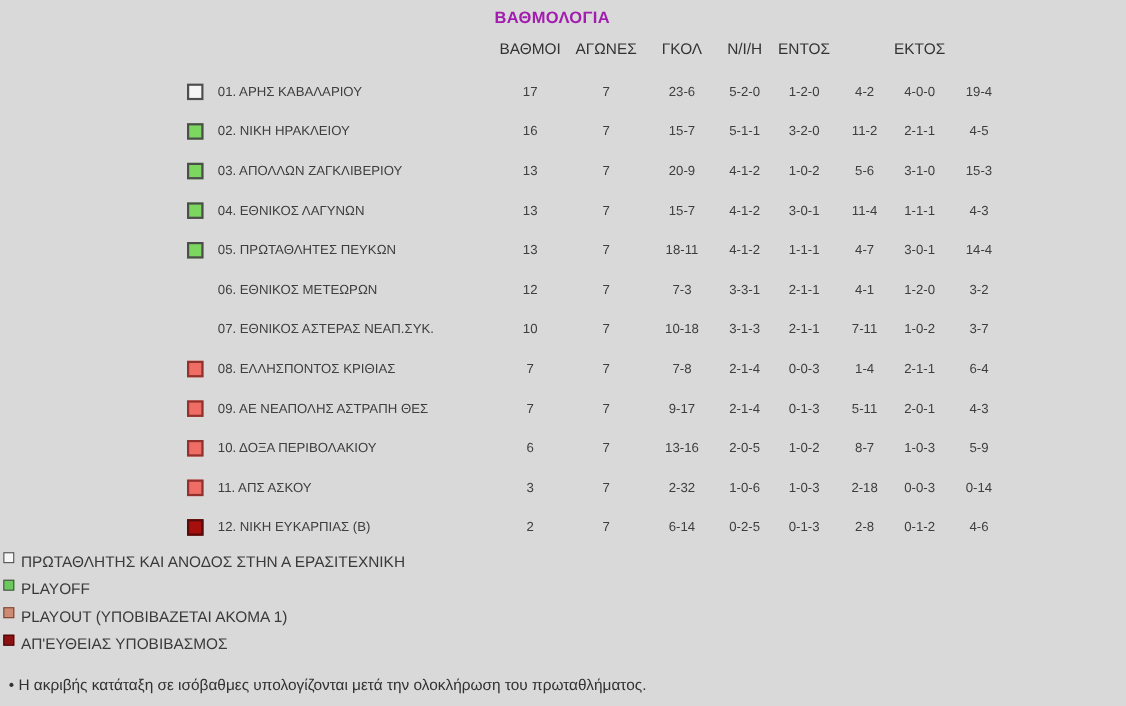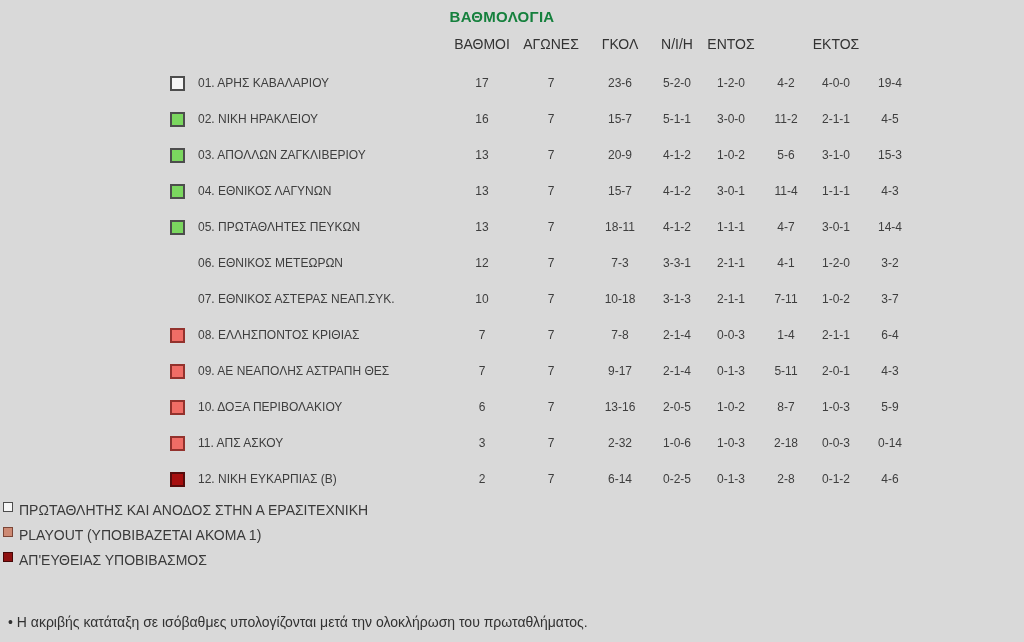--- a/index.html
+++ b/index.html
@@ -6,21 +6,21 @@
   html,body { width:1024px; height:642px; }
   body {
     background:#d9d9d9;
     font-family:"Liberation Sans", sans-serif;
     color:#3e3e3e;
     position:relative;
     overflow:hidden;
   }
   .page-title {
     position:absolute; top:8px; left:0; width:1004px;
-    text-align:center; font-weight:bold; font-size:15px; color:#15803d;
+    text-align:center; font-weight:bold; font-size:15px; color:#a21caf;
     letter-spacing:0.3px;
   }
   .standings { position:absolute; top:36px; left:170px; width:748px; }
   .grid-row {
     display:grid;
     grid-template-columns:28px 250px 68px 70px 68px 46px 62px 48px 52px 56px;
     align-items:center;
   }
   .header-row { height:29px; align-items:start; font-size:14px; color:#333; }
   .hcell { text-align:center; white-space:nowrap; }
@@ -90,21 +90,21 @@
 
   <div class="grid-row team-row">
     <div class="badge-cell">
         <span class="badge" data-badge="playoff"></span>
       </div>
     <div class="name-cell">02. ΝΙΚΗ ΗΡΑΚΛΕΙΟΥ</div>
     <div class="cell">16</div>
     <div class="cell">7</div>
     <div class="cell">15-7</div>
     <div class="cell">5-1-1</div>
-    <div class="cell">3-0-0</div>
+    <div class="cell">3-2-0</div>
     <div class="cell">11-2</div>
     <div class="cell">2-1-1</div>
     <div class="cell">4-5</div>
   </div>
 
   <div class="grid-row team-row">
     <div class="badge-cell">
         <span class="badge" data-badge="playoff"></span>
       </div>
     <div class="name-cell">03. ΑΠΟΛΛΩΝ ΖΑΓΚΛΙΒΕΡΙΟΥ</div>
@@ -253,20 +253,24 @@
     <div class="cell">4-6</div>
   </div>
 </div>
 
 <div class="legend">
   <div class="legend-item">
     <span class="legend-swatch" data-type="champion"></span>
     <span class="legend-label">ΠΡΩΤΑΘΛΗΤΗΣ ΚΑΙ ΑΝΟΔΟΣ ΣΤΗΝ Α ΕΡΑΣΙΤΕΧΝΙΚΗ</span>
   </div>
   <div class="legend-item">
+    <span class="legend-swatch" data-type="playoff"></span>
+    <span class="legend-label">PLAYOFF</span>
+  </div>
+  <div class="legend-item">
     <span class="legend-swatch" data-type="playout"></span>
     <span class="legend-label">PLAYOUT (ΥΠΟΒΙΒΑΖΕΤΑΙ ΑΚΟΜΑ 1)</span>
   </div>
   <div class="legend-item">
     <span class="legend-swatch" data-type="relegation"></span>
     <span class="legend-label">ΑΠ'ΕΥΘΕΙΑΣ ΥΠΟΒΙΒΑΣΜΟΣ</span>
   </div>
 </div>
 
 <div class="footnote">• Η ακριβής κατάταξη σε ισόβαθμες υπολογίζονται μετά την ολοκλήρωση του πρωταθλήματος.</div>

